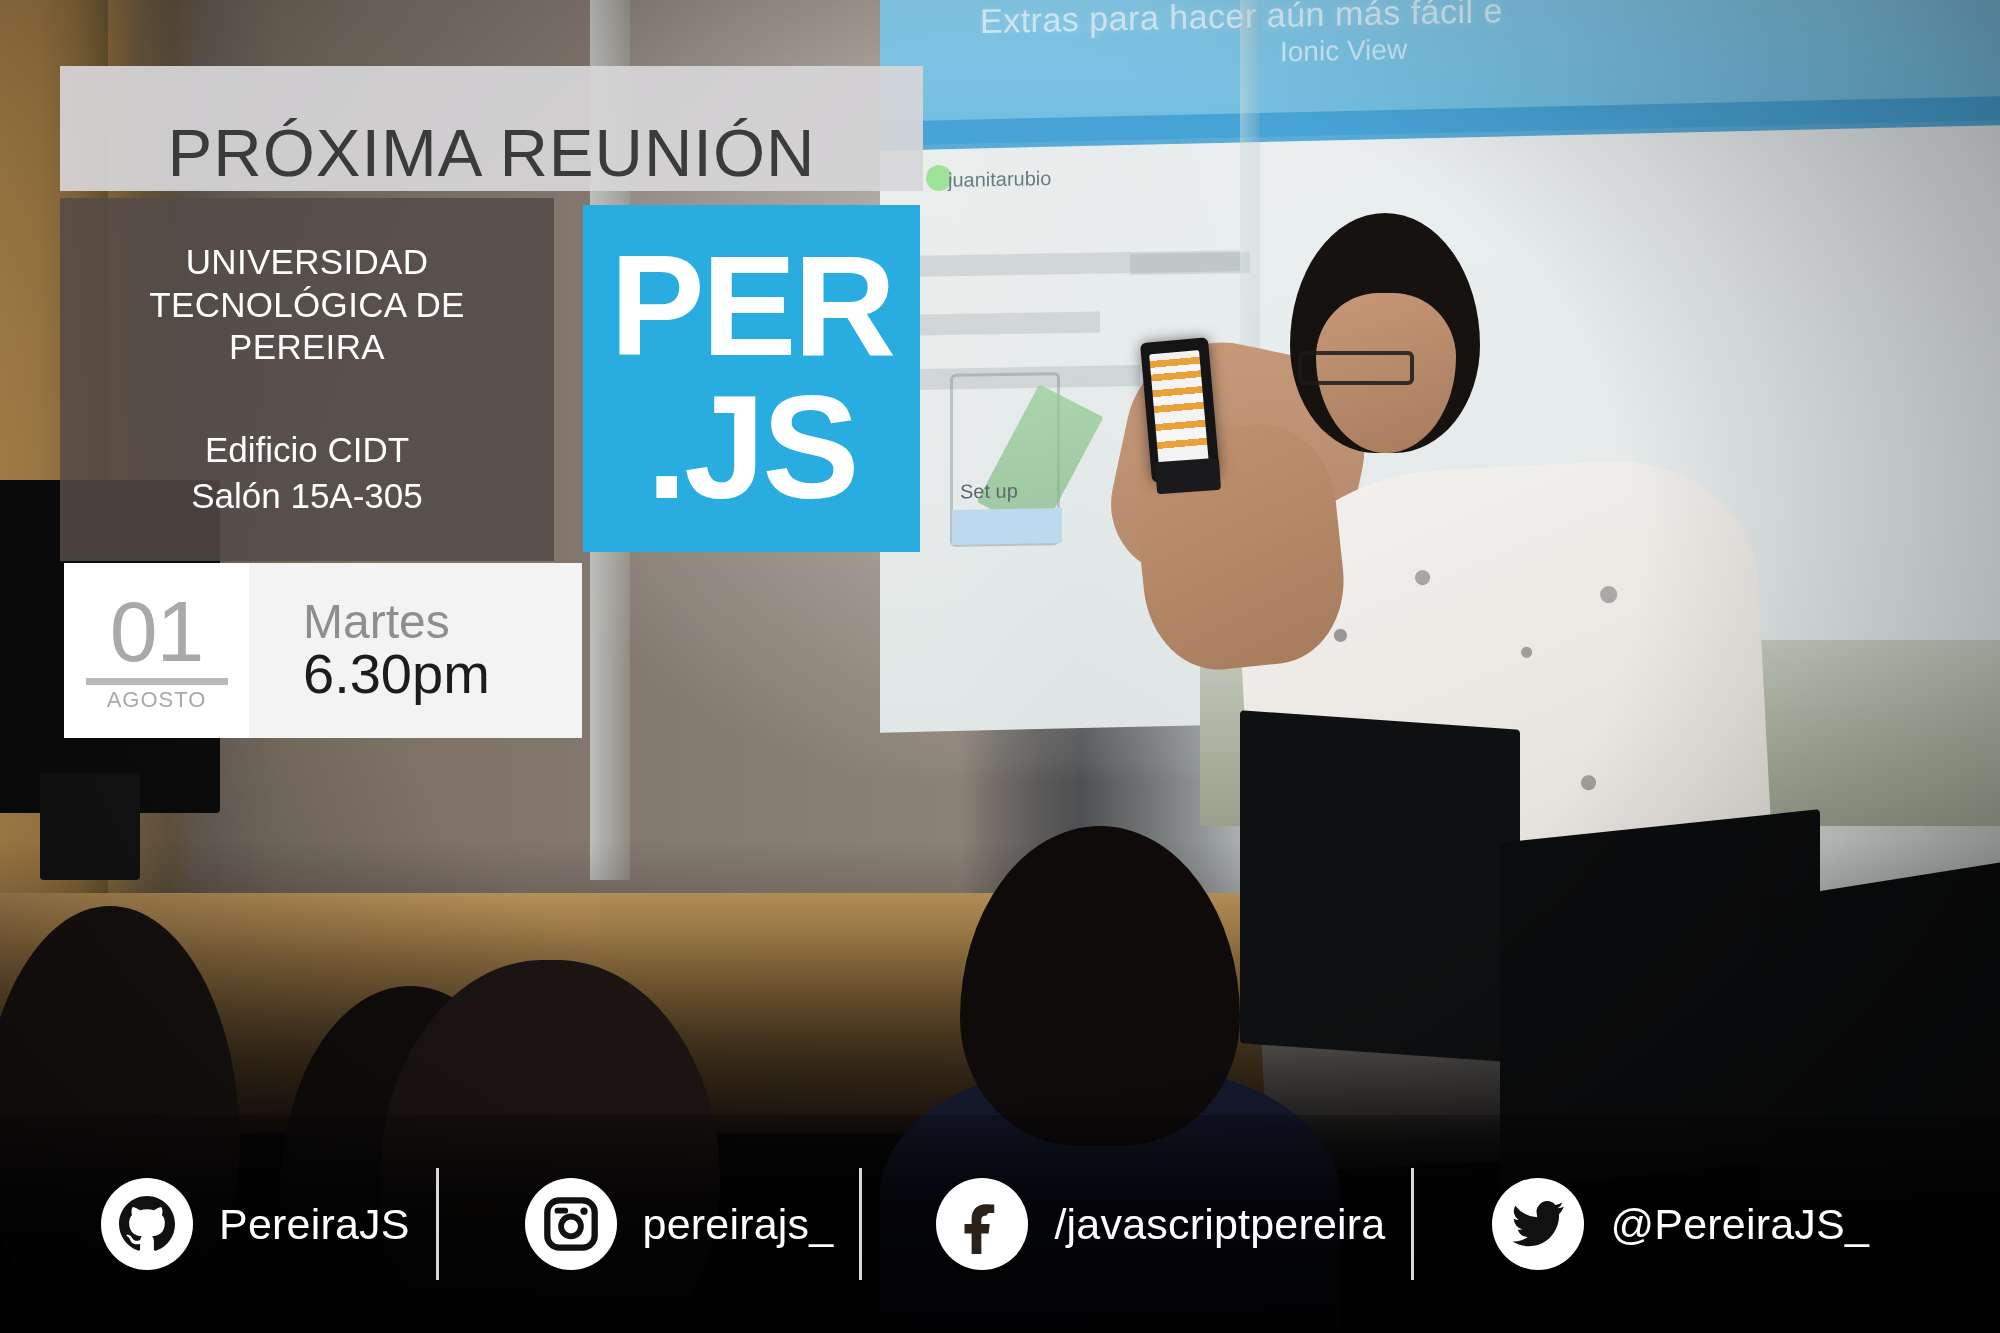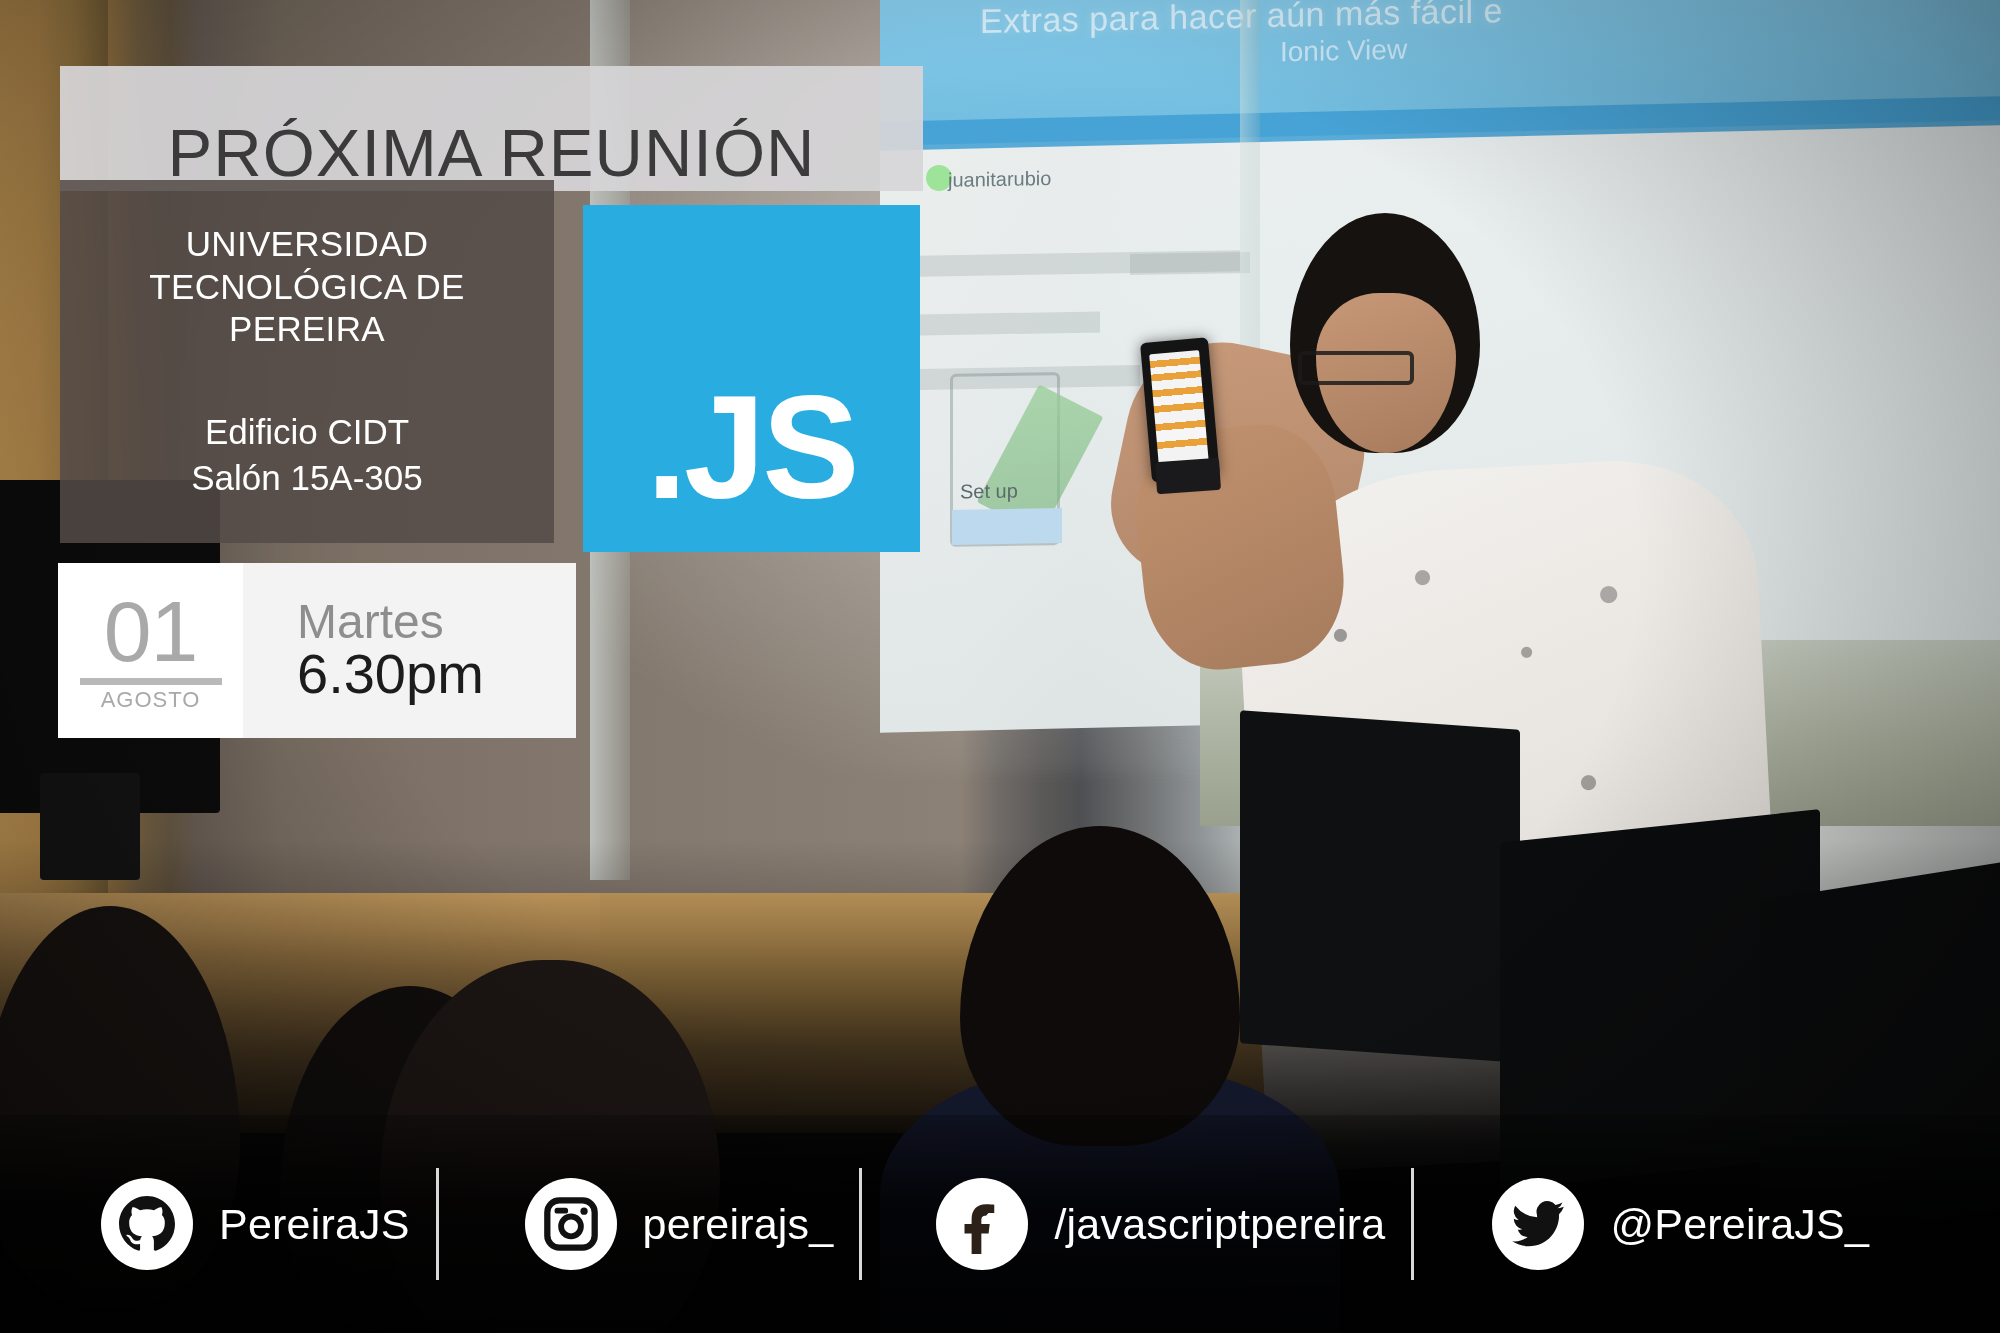--- a/index.html
+++ b/index.html
@@ -204,21 +204,21 @@
     position:absolute;left:60px;top:66px;width:863px;height:125px;
     background:rgba(214,213,215,.93);
     display:flex;align-items:flex-end;justify-content:center;
   }
   .title-band .t{
     font-size:67px;letter-spacing:1px;color:#3b3b3b;font-weight:400;
     white-space:nowrap;
   }
 
   .info-panel{
-    position:absolute;left:60px;top:180px;width:494px;height:363px;
+    position:absolute;left:60px;top:198px;width:494px;height:363px;
     background:rgba(84,75,71,.86);
     display:flex;flex-direction:column;align-items:center;justify-content:center;
     padding:0 12px;
   }
   .uni{
     color:#fff;font-size:35px;line-height:1.22;text-align:center;
     letter-spacing:.3px;margin:0 0 58px 0;font-weight:400;
   }
   .venue{
     color:#fff;font-size:35px;line-height:1.3;text-align:center;font-weight:400;
@@ -229,21 +229,21 @@
     background:#29ADE1;
   }
   .logo-per,.logo-js{
     position:absolute;left:0;width:100%;text-align:center;color:#fff;
     font-weight:700;line-height:1;
   }
   .logo-per{top:30px;font-size:142px;letter-spacing:-3px;}
   .logo-js{top:170px;font-size:146px;letter-spacing:-3px;}
 
   .date-card{
-    position:absolute;left:58px;top:563px;width:518px;height:175px;
+    position:absolute;left:64px;top:563px;width:518px;height:175px;
     display:flex;background:rgba(247,247,247,.96);
   }
   .date-left{
     width:185px;background:#fff;display:flex;flex-direction:column;
     align-items:center;justify-content:center;padding-top:4px;
   }
   .day{font-size:86px;color:#a9a9a9;line-height:.92;letter-spacing:-1px;font-weight:400;}
   .day-rule{width:142px;height:7px;background:#b9b9b9;margin:6px 0 2px;}
   .month{font-size:22px;color:#a9a9a9;letter-spacing:1px;}
   .date-right{
@@ -340,20 +340,21 @@
       <div>UNIVERSIDAD</div>
       <div>TECNOLÓGICA DE PEREIRA</div>
     </div>
     <div class="venue">
       <div>Edificio CIDT</div>
       <div>Salón 15A-305</div>
     </div>
   </div>
 
   <div class="logo">
+    <div class="logo-per">PER</div>
     <div class="logo-js">.JS</div>
   </div>
 
   <div class="date-card">
     <div class="date-left">
       <div class="day">01</div>
       <div class="day-rule"></div>
       <div class="month">AGOSTO</div>
     </div>
     <div class="date-right">

